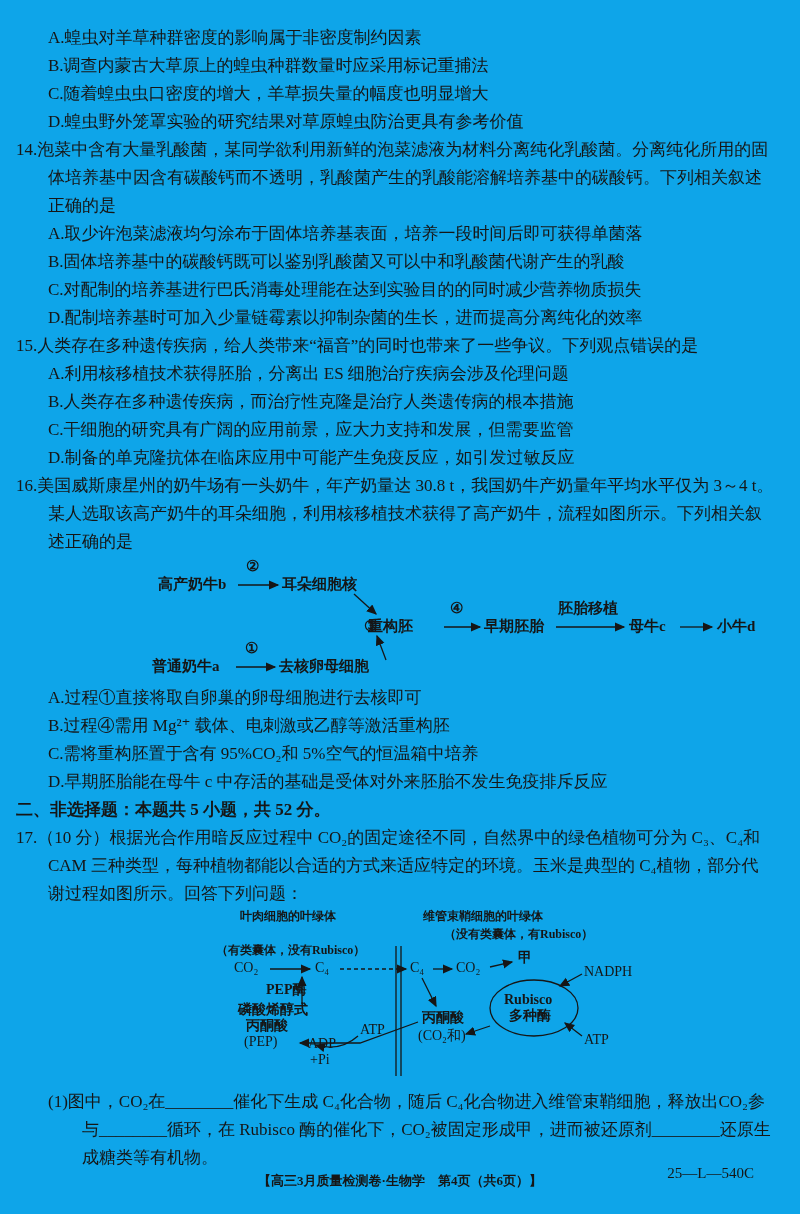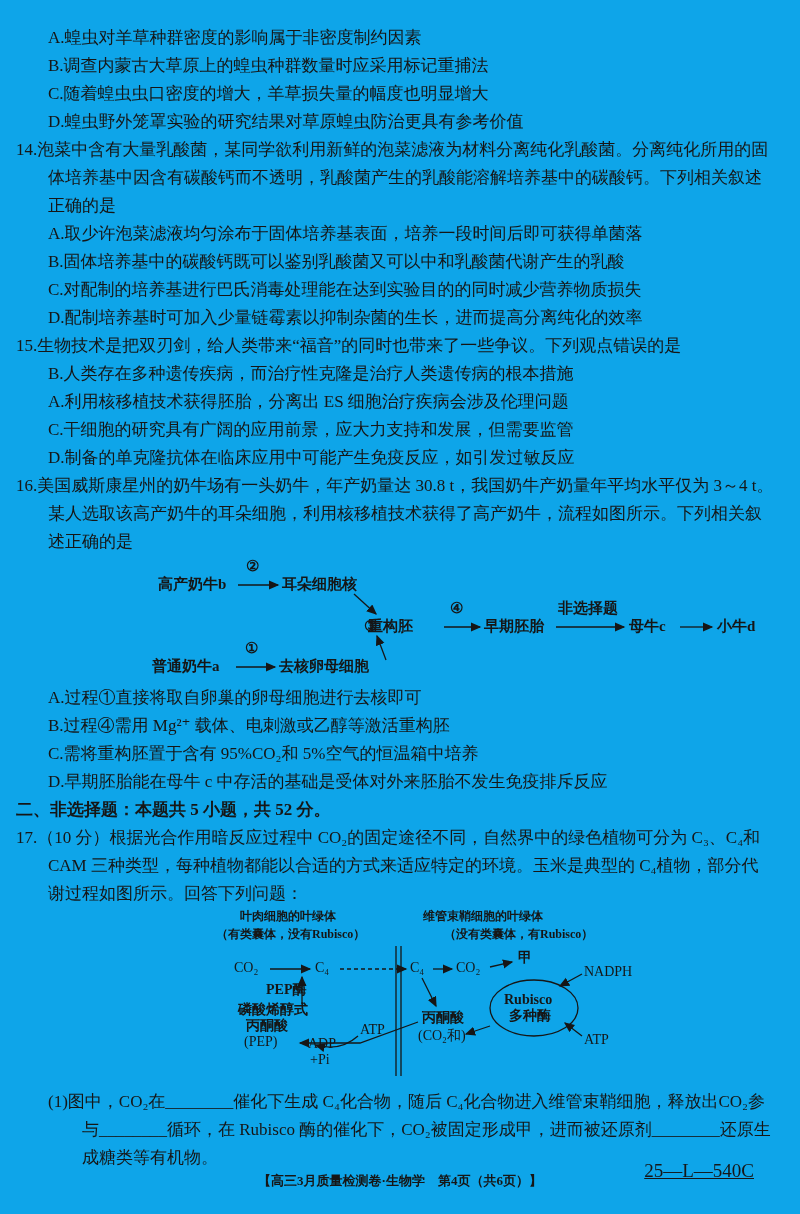--- a/index.html
+++ b/index.html
@@ -23,41 +23,41 @@
   .dl { position:absolute; font-size:15px; line-height:1.15; white-space:nowrap; }
   .d1 .dl { font-weight:700; }
   .d2 .dl { font-size:14px; }
   .d2 .dl.b { font-weight:700; }
   .d2 .dl.t { font-size:12px; font-weight:700; }
   .d2 .dl.s { font-size:12px; font-weight:700; }
   .svgabs { position:absolute; left:0; top:0; }
 
   .footer-c { position:absolute; bottom:24px; left:50%; transform:translateX(-50%);
               font-size:13px; font-weight:700; white-space:nowrap; }
-  .footer-r { position:absolute; bottom:32px; right:46px; font-size:19px; white-space:nowrap;text-decoration:underline; }
+  .footer-r { position:absolute; bottom:32px; right:46px; font-size:15px; white-space:nowrap; }
 </style>
 </head>
 <body>
 
 <div class="page">
 
   <p class="line opt">A.蝗虫对羊草种群密度的影响属于非密度制约因素</p>
   <p class="line opt">B.调查内蒙古大草原上的蝗虫种群数量时应采用标记重捕法</p>
   <p class="line opt">C.随着蝗虫虫口密度的增大，羊草损失量的幅度也明显增大</p>
   <p class="line opt">D.蝗虫野外笼罩实验的研究结果对草原蝗虫防治更具有参考价值</p>
 
   <p class="line q"><span>14.</span><span>泡菜中含有大量乳酸菌，某同学欲利用新鲜的泡菜滤液为材料分离纯化乳酸菌。分离纯化所用的固体培养基中因含有碳酸钙而不透明，乳酸菌产生的乳酸能溶解培养基中的碳酸钙。下列相关叙述正确的是</span></p>
   <p class="line opt">A.取少许泡菜滤液均匀涂布于固体培养基表面，培养一段时间后即可获得单菌落</p>
   <p class="line opt">B.固体培养基中的碳酸钙既可以鉴别乳酸菌又可以中和乳酸菌代谢产生的乳酸</p>
   <p class="line opt">C.对配制的培养基进行巴氏消毒处理能在达到实验目的的同时减少营养物质损失</p>
   <p class="line opt">D.配制培养基时可加入少量链霉素以抑制杂菌的生长，进而提高分离纯化的效率</p>
 
-  <p class="line q"><span>15.</span><span>生物技术是把双刃剑，给人类带来“福音”的同时也带来了一些争议。下列观点错误的是</span></p>
+  <p class="line q"><span>15.</span><span>人类存在多种遗传疾病，给人类带来“福音”的同时也带来了一些争议。下列观点错误的是</span></p>
+  <p class="line opt">A.利用核移植技术获得胚胎，分离出 ES 细胞治疗疾病会涉及伦理问题</p>
   <p class="line opt">B.人类存在多种遗传疾病，而治疗性克隆是治疗人类遗传病的根本措施</p>
-  <p class="line opt">A.利用核移植技术获得胚胎，分离出 ES 细胞治疗疾病会涉及伦理问题</p>
   <p class="line opt">C.干细胞的研究具有广阔的应用前景，应大力支持和发展，但需要监管</p>
   <p class="line opt">D.制备的单克隆抗体在临床应用中可能产生免疫反应，如引发过敏反应</p>
 
   <p class="line q"><span>16.</span><span>美国威斯康星州的奶牛场有一头奶牛，年产奶量达 30.8 t，我国奶牛产奶量年平均水平仅为 3～4 t。某人选取该高产奶牛的耳朵细胞，利用核移植技术获得了高产奶牛，流程如图所示。下列相关叙述正确的是</span></p>
 
   <div class="d1">
     <svg class="svgabs" width="650" height="124">
       <defs>
         <marker id="a1" markerWidth="9" markerHeight="8" refX="7" refY="3.5" orient="auto">
           <path d="M0,0L8,3.5L0,7Z" fill="#161616"></path>
@@ -73,21 +73,21 @@
         <line x1="254" y1="102" x2="245" y2="78" marker-end="url(#a1)"></line>
       </g>
     </svg>
     <span class="dl" style="left:26px;top:18px">高产奶牛b</span>
     <span class="dl" style="left:114px;top:0px">②</span>
     <span class="dl" style="left:150px;top:18px">耳朵细胞核</span>
     <span class="dl" style="left:232px;top:60px">③</span>
     <span class="dl" style="left:236px;top:60px">重构胚</span>
     <span class="dl" style="left:318px;top:42px">④</span>
     <span class="dl" style="left:352px;top:60px">早期胚胎</span>
-    <span class="dl" style="left:426px;top:42px">非选择题</span>
+    <span class="dl" style="left:426px;top:42px">胚胎移植</span>
     <span class="dl" style="left:497px;top:60px">母牛c</span>
     <span class="dl" style="left:585px;top:60px">小牛d</span>
     <span class="dl" style="left:20px;top:100px">普通奶牛a</span>
     <span class="dl" style="left:113px;top:82px">①</span>
     <span class="dl" style="left:147px;top:100px">去核卵母细胞</span>
   </div>
 
   <p class="line opt">A.过程①直接将取自卵巢的卵母细胞进行去核即可</p>
   <p class="line opt">B.过程④需用 Mg²⁺ 载体、电刺激或乙醇等激活重构胚</p>
   <p class="line opt">C.需将重构胚置于含有 95%CO₂和 5%空气的恒温箱中培养</p>
@@ -115,21 +115,21 @@
         <line x1="400" y1="64" x2="378" y2="76" marker-end="url(#a2)"></line>
         <line x1="400" y1="126" x2="383" y2="113" marker-end="url(#a2)"></line>
         <line x1="240" y1="68" x2="254" y2="96" marker-end="url(#a2)"></line>
         <line x1="308" y1="116" x2="284" y2="124" marker-end="url(#a2)"></line>
         <polyline points="236,112 178,133 118,133" marker-end="url(#a2)"></polyline>
         <line x1="120" y1="94" x2="120" y2="67" marker-end="url(#a2)"></line>
         <path d="M176,126 Q158,142 134,135" marker-end="url(#a2)"></path>
       </g>
     </svg>
     <span class="dl t" style="left:58px;top:0px">叶肉细胞的叶绿体</span>
-    <span class="dl s" style="left:34px;top:18px">（有类囊体，没有Rubisco）</span>
+    <span class="dl s" style="left:34px;top:34px">（有类囊体，没有Rubisco）</span>
     <span class="dl t" style="left:241px;top:0px">维管束鞘细胞的叶绿体</span>
     <span class="dl s" style="left:262px;top:18px">（没有类囊体，有Rubisco）</span>
     <span class="dl" style="left:52px;top:50px">CO₂</span>
     <span class="dl" style="left:133px;top:50px">C₄</span>
     <span class="dl" style="left:228px;top:50px">C₄</span>
     <span class="dl" style="left:274px;top:50px">CO₂</span>
     <span class="dl b" style="left:336px;top:40px">甲</span>
     <span class="dl" style="left:402px;top:54px">NADPH</span>
     <span class="dl b" style="left:322px;top:82px">Rubisco</span>
     <span class="dl b" style="left:327px;top:98px">多种酶</span>

